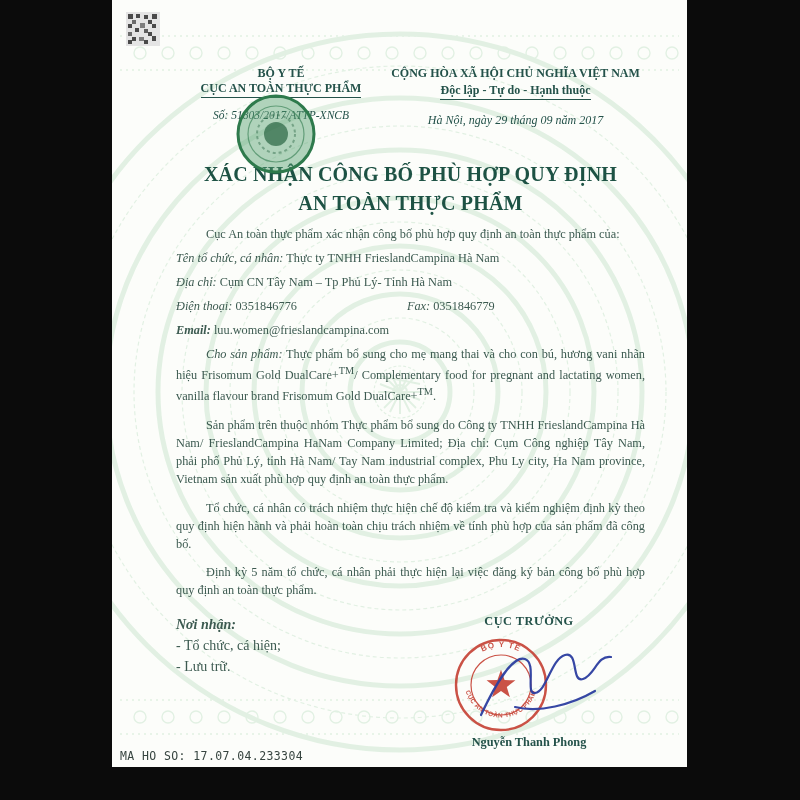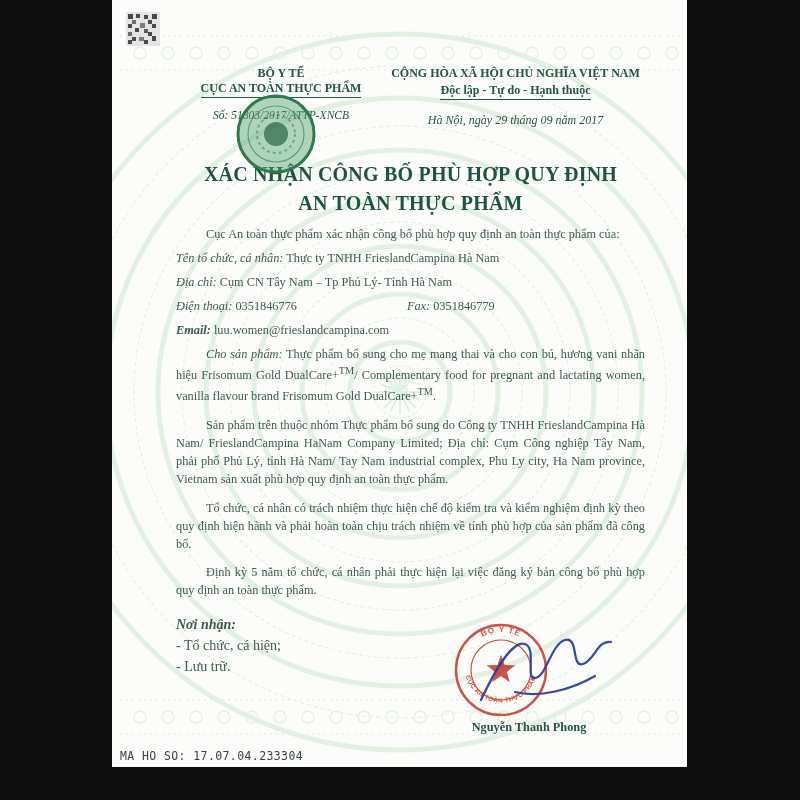--- a/index.html
+++ b/index.html
@@ -202,20 +202,21 @@
         <p class="indent para">Định kỳ 5 năm tổ chức, cá nhân phải thực hiện lại việc đăng ký bản công bố phù hợp quy định an toàn thực phẩm.</p>
       </div>
 
       <div class="footer-row">
         <div class="recipients">
           <div class="b i">Nơi nhận:</div>
           <div>- Tổ chức, cá hiện;</div>
           <div>- Lưu trữ.</div>
         </div>
         <div class="signer">
+          <div class="signer-title">CỤC TRƯỞNG</div>
           <div class="stamp-wrap">
             <svg width="200" height="104" viewBox="0 0 200 104">
               <defs>
                 <path id="arcTop" d="M 34,54 A 38,38 0 0 1 110,54"></path>
                 <path id="arcBottom" d="M 36,58 A 37,37 0 0 0 108,58"></path>
               </defs>
               <g opacity="0.88">
                 <circle cx="72" cy="54" r="45" fill="none" stroke="#c43b2e" stroke-width="2.4"></circle>
                 <circle cx="72" cy="54" r="30" fill="none" stroke="#c43b2e" stroke-width="1.2"></circle>
                 <path d="M0,-16 L3.76,-5.18 L15.2,-4.9 L6.09,1.98 L9.4,12.9 L0,6.4 L-9.4,12.9 L-6.09,1.98 L-15.2,-4.9 L-3.76,-5.18 Z" transform="translate(72,54) scale(0.95)" fill="#c43b2e"></path>

